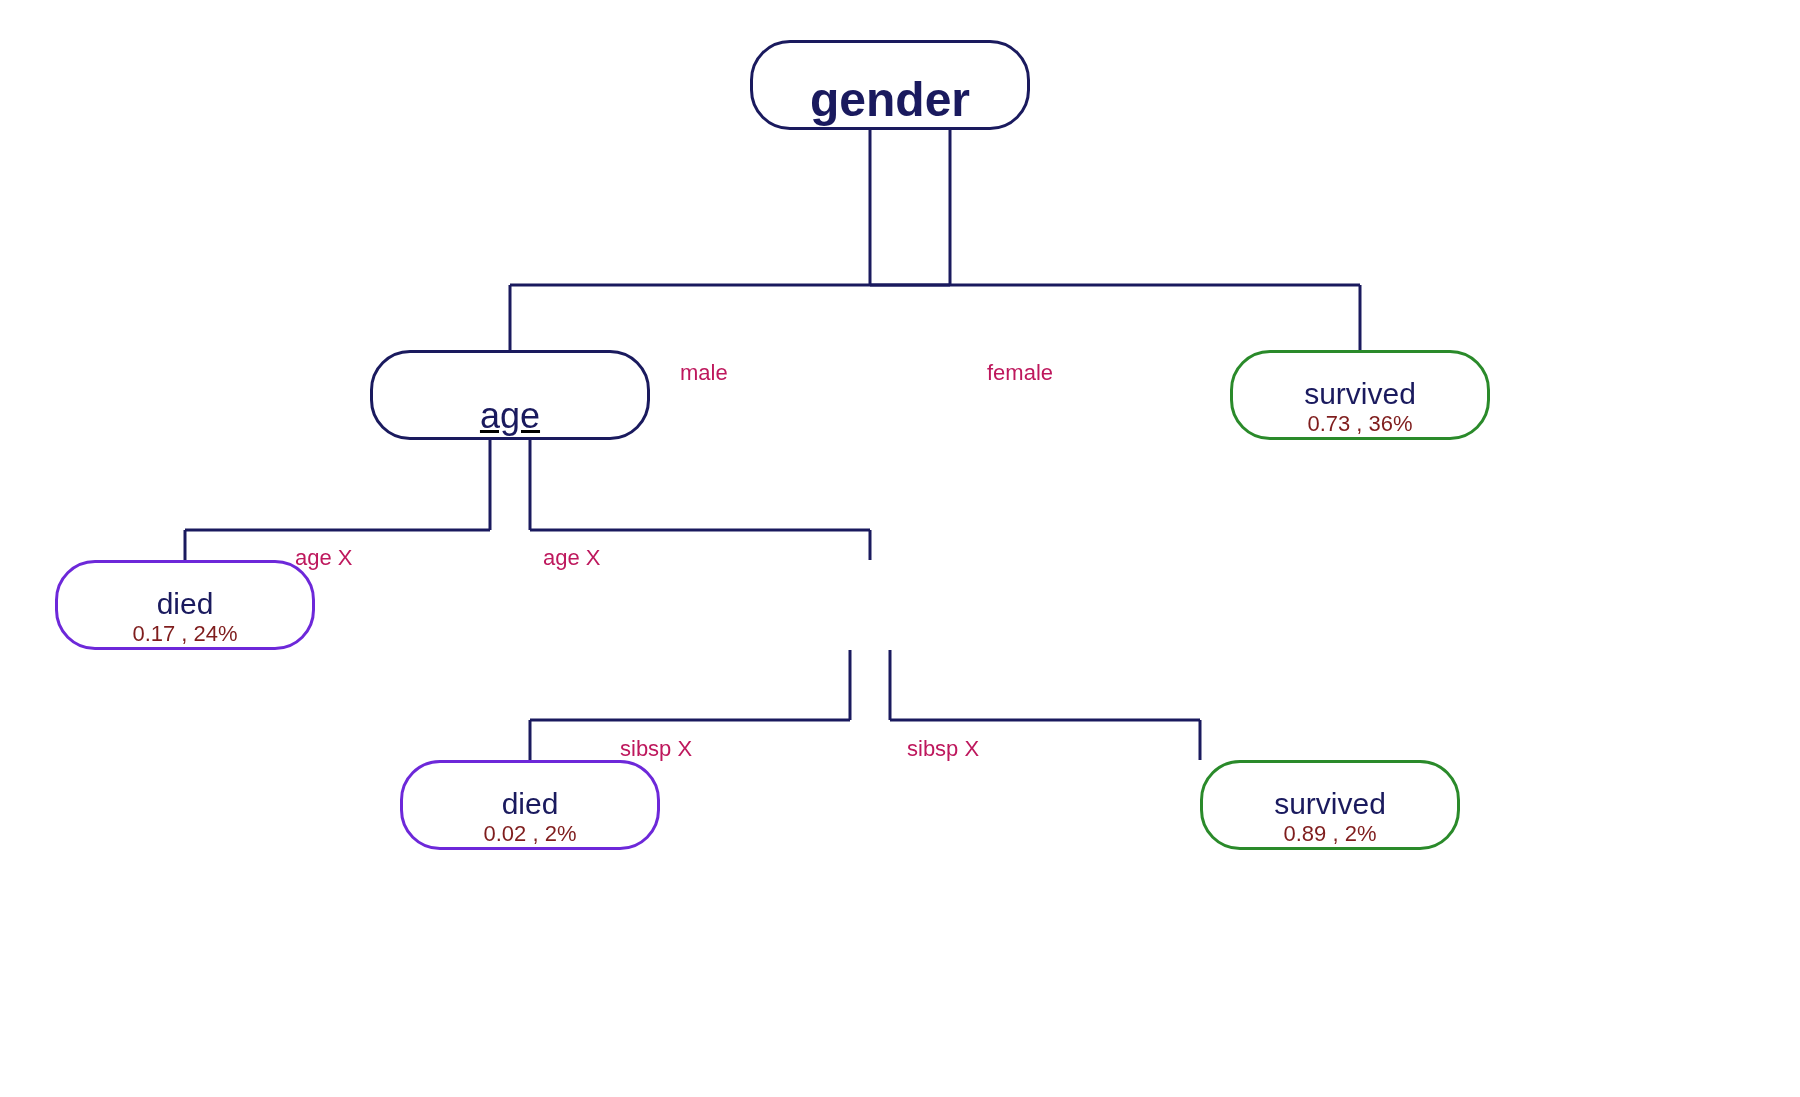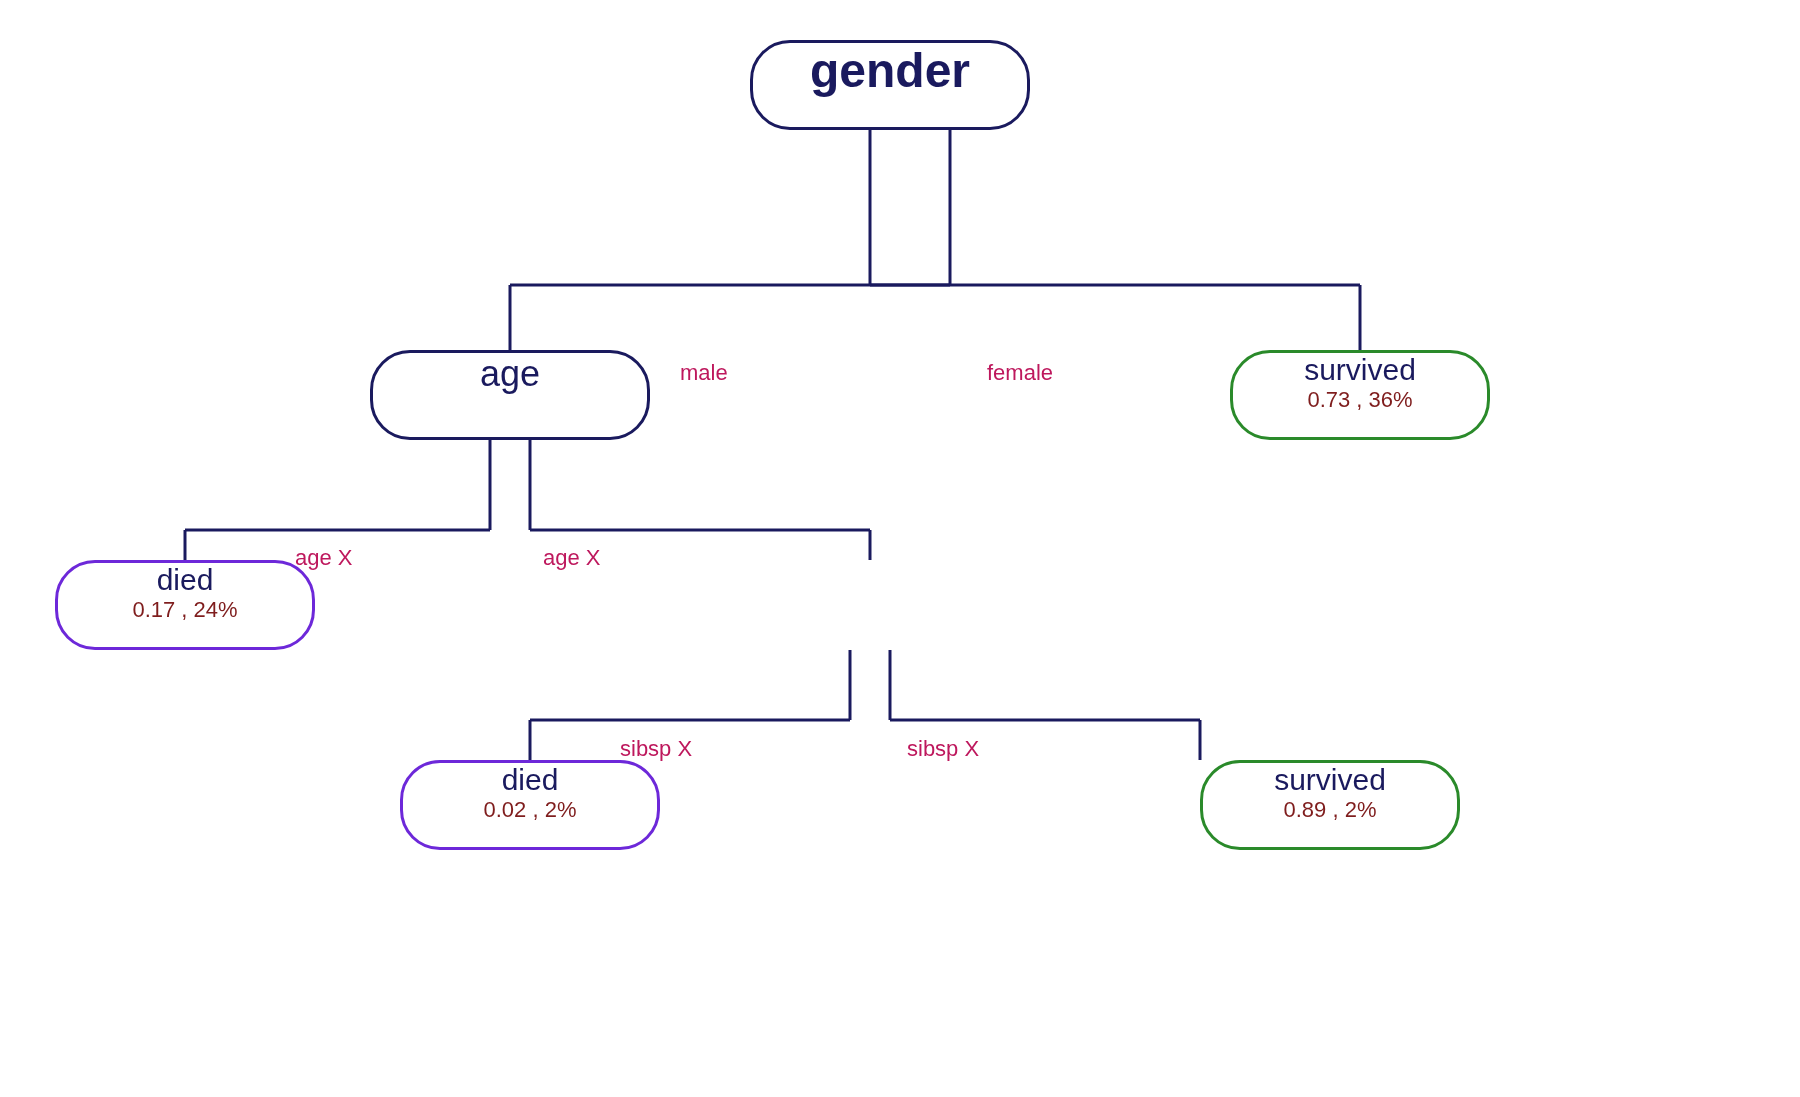--- a/index.html
+++ b/index.html
@@ -27,21 +27,21 @@
       height: 1097px;
       pointer-events: none;
     }
 
     .node {
       position: absolute;
       border-radius: 40px;
       display: flex;
       flex-direction: column;
       align-items: center;
-      justify-content: flex-start;
+      justify-content: flex-end;
       text-align: center;
     }
 
     .node-internal {
       border: 3px solid #1a1a5e;
       background: white;
     }
 
     .node-died {
       border: 3px solid #6d28d9;
@@ -111,21 +111,21 @@
 
     <line x1="530" y1="720" x2="530" y2="760" stroke="#1a1a5e" stroke-width="3"></line>
 
     <line x1="1200" y1="720" x2="1200" y2="760" stroke="#1a1a5e" stroke-width="3"></line>
   </svg>
 
   <div class="node node-internal" style="left: 750px; top: 40px; width: 280px; height: 90px;">
     <span class="node-label-bold">gender</span>
   </div>
 
-  <div class="node node-internal" style="left: 370px; top: 350px; width: 280px; height: 90px;">
+  <div class="node node-internal" style="left: 370px; top: 350px; width: 280px; height: 90px; text-decoration: underline;">
     <span class="node-label" style="font-size:36px;">age</span>
   </div>
 
   <div class="node node-survived" style="left: 1230px; top: 350px; width: 260px; height: 90px;">
     <span class="node-label" style="font-size:30px;">survived</span>
     <span class="node-stats">0.73 , 36%</span>
   </div>
 
   <div class="node node-died" style="left: 55px; top: 560px; width: 260px; height: 90px;">
     <span class="node-label" style="font-size:30px;">died</span>

